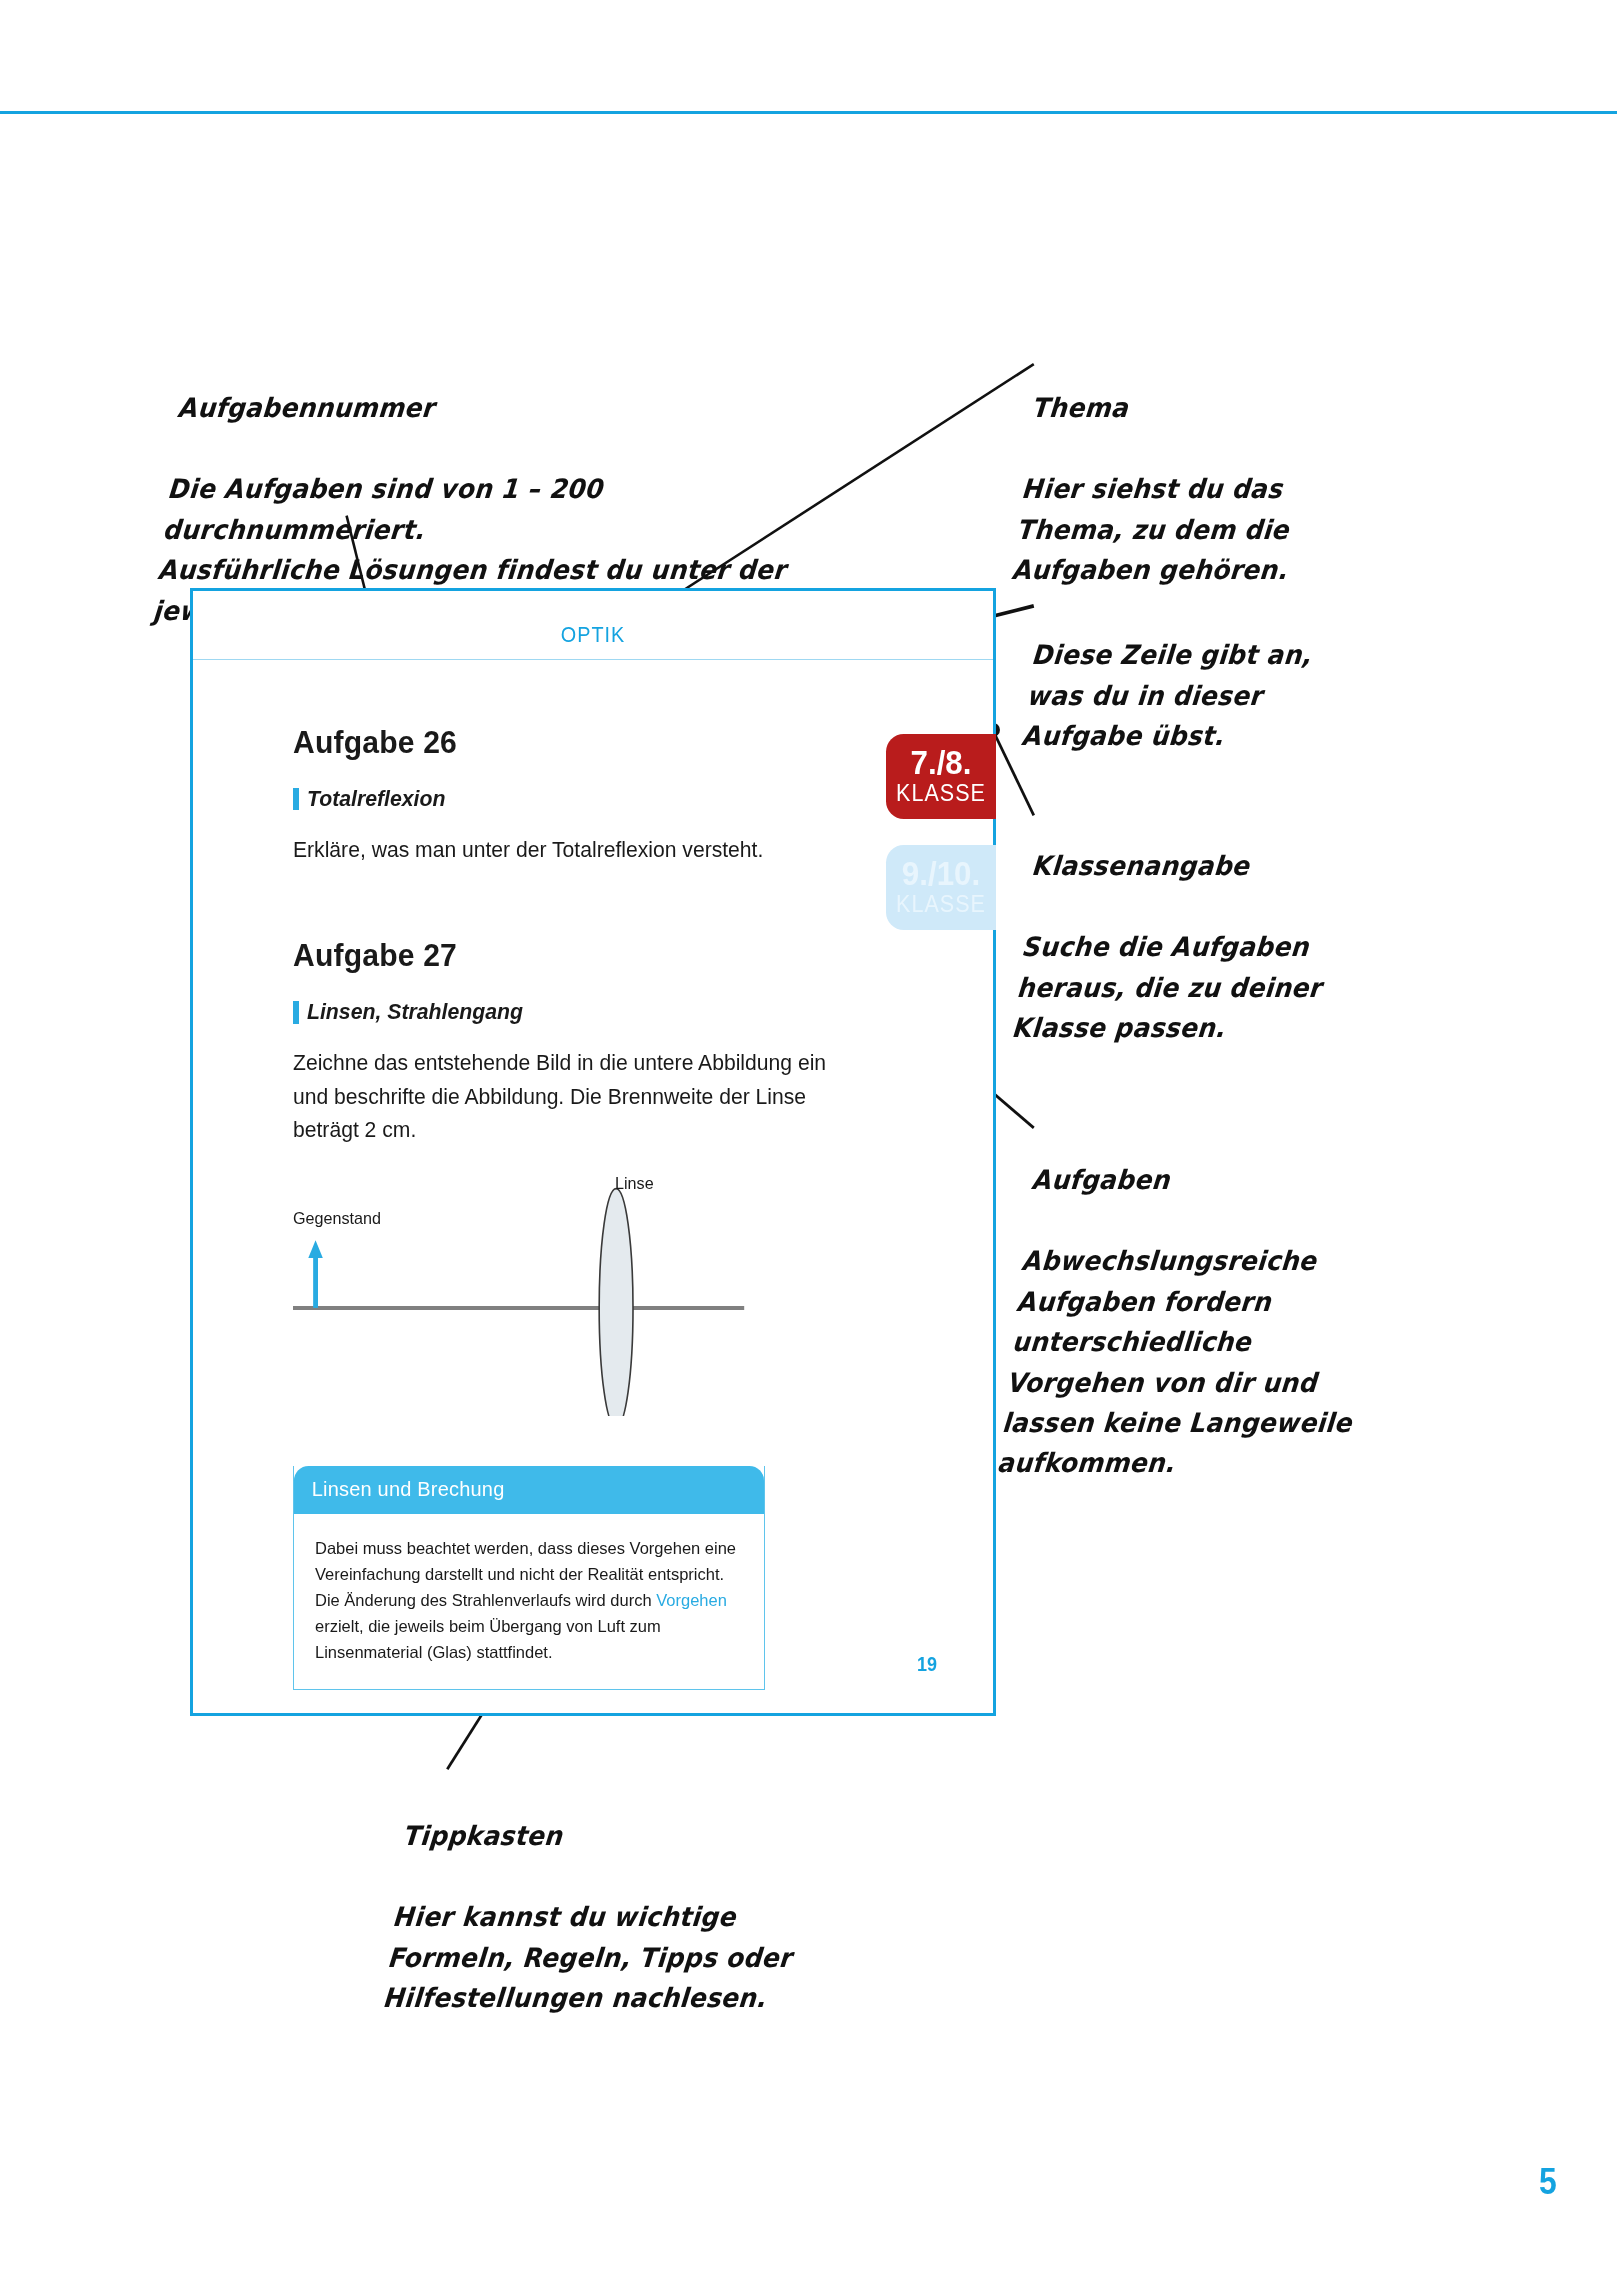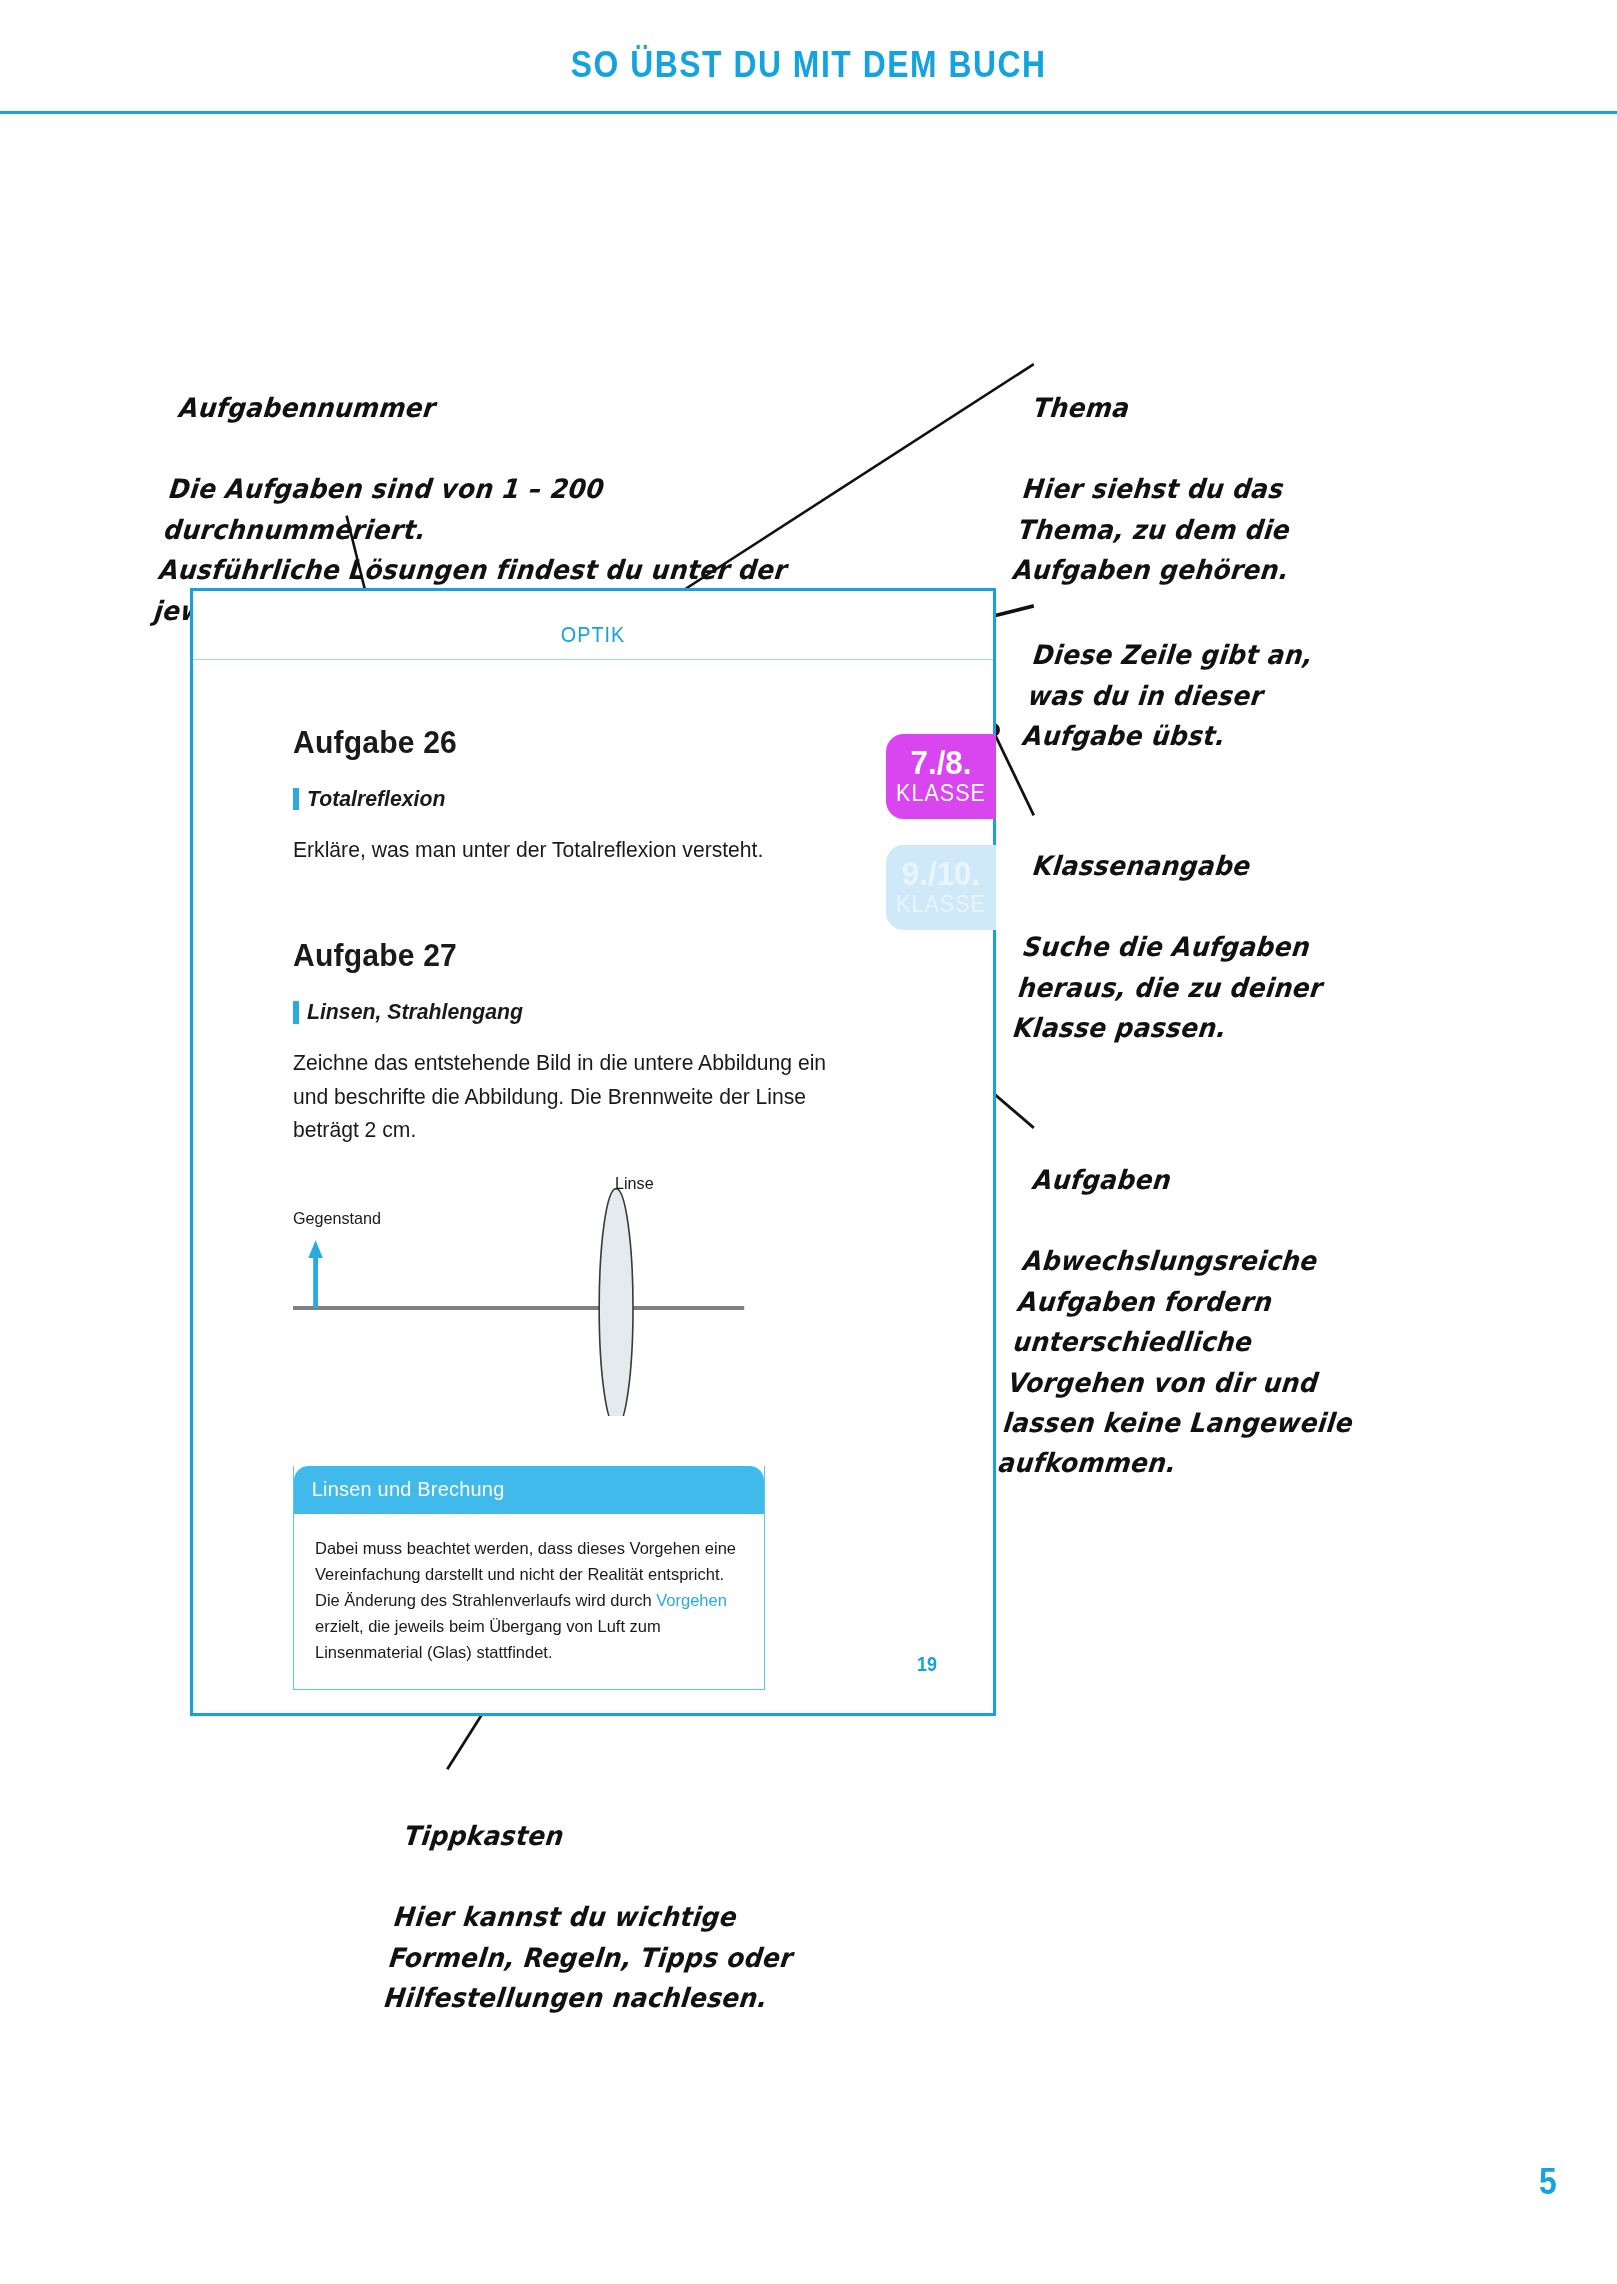--- a/index.html
+++ b/index.html
@@ -125,21 +125,21 @@
     right: -3.2px;
     width: 110px;
     padding: 11.3px 0 13px 0;
     text-align: center;
     border-top-left-radius: 17.7px;
     border-bottom-left-radius: 17.7px;
     box-sizing: border-box;
     font-family: "Liberation Sans Narrow", "Liberation Sans", sans-serif;
     color: #ffffff;
   }
-  .klasse-badge.active   { background: #d946ef; top: 74px; }
+  .klasse-badge.active   { background: #b91c1c; top: 74px; }
   .klasse-badge.inactive { background: #CFE9F9; top: 185px; }
   .klasse-badge .num {
     display: block;
     font-size: 34px;
     font-weight: bold;
     line-height: 1.02;
     transform: scaleX(0.92);
   }
   .klasse-badge .lbl {
     display: block;
@@ -266,23 +266,20 @@
     color: #14A3E0;
     transform: scaleX(0.86);
     transform-origin: right;
   }
 </style>
 </head>
 <body>
 
 <div id="page">
 
-  <div class="chapter-header">
-    <span class="title">SO ÜBST DU MIT DEM BUCH</span>
-  </div>
   <div class="header-rule"></div>
 
   <svg id="leaders" viewBox="0 0 2008 2835">
 
     <line x1="430" y1="640" x2="486" y2="866" stroke="#111" stroke-width="3.2"></line>
     <circle cx="486" cy="866" r="8" fill="#111"></circle>
 
     <line x1="1283" y1="452" x2="759" y2="790" stroke="#111" stroke-width="3.2"></line>
     <circle cx="759" cy="790" r="8" fill="#111"></circle>
 

